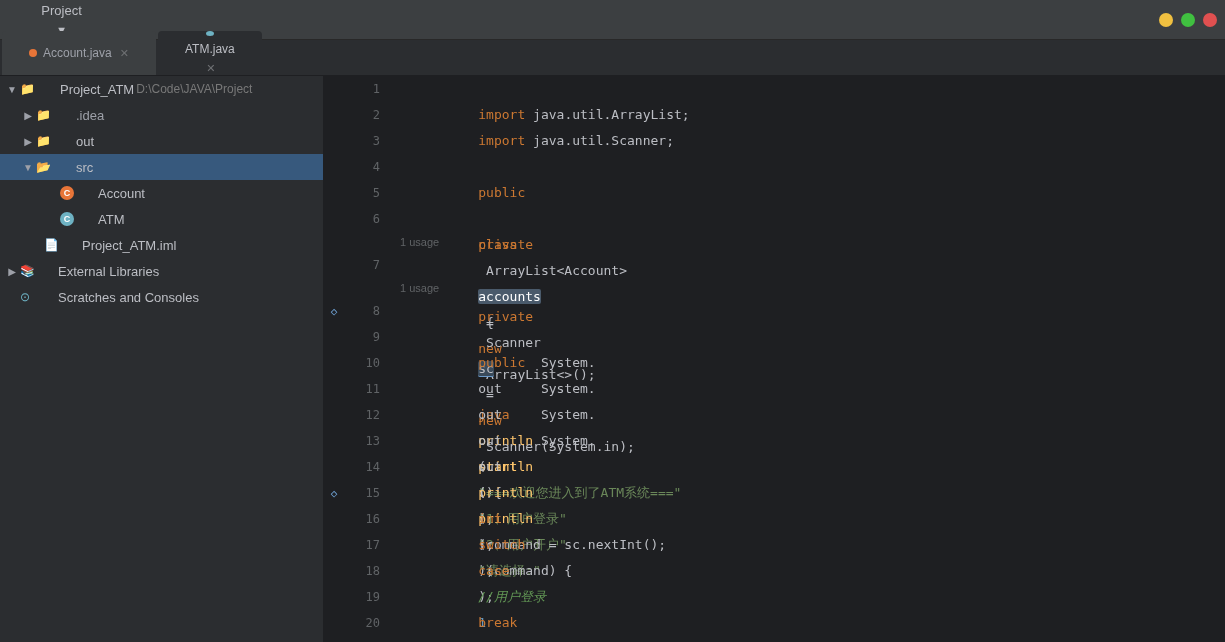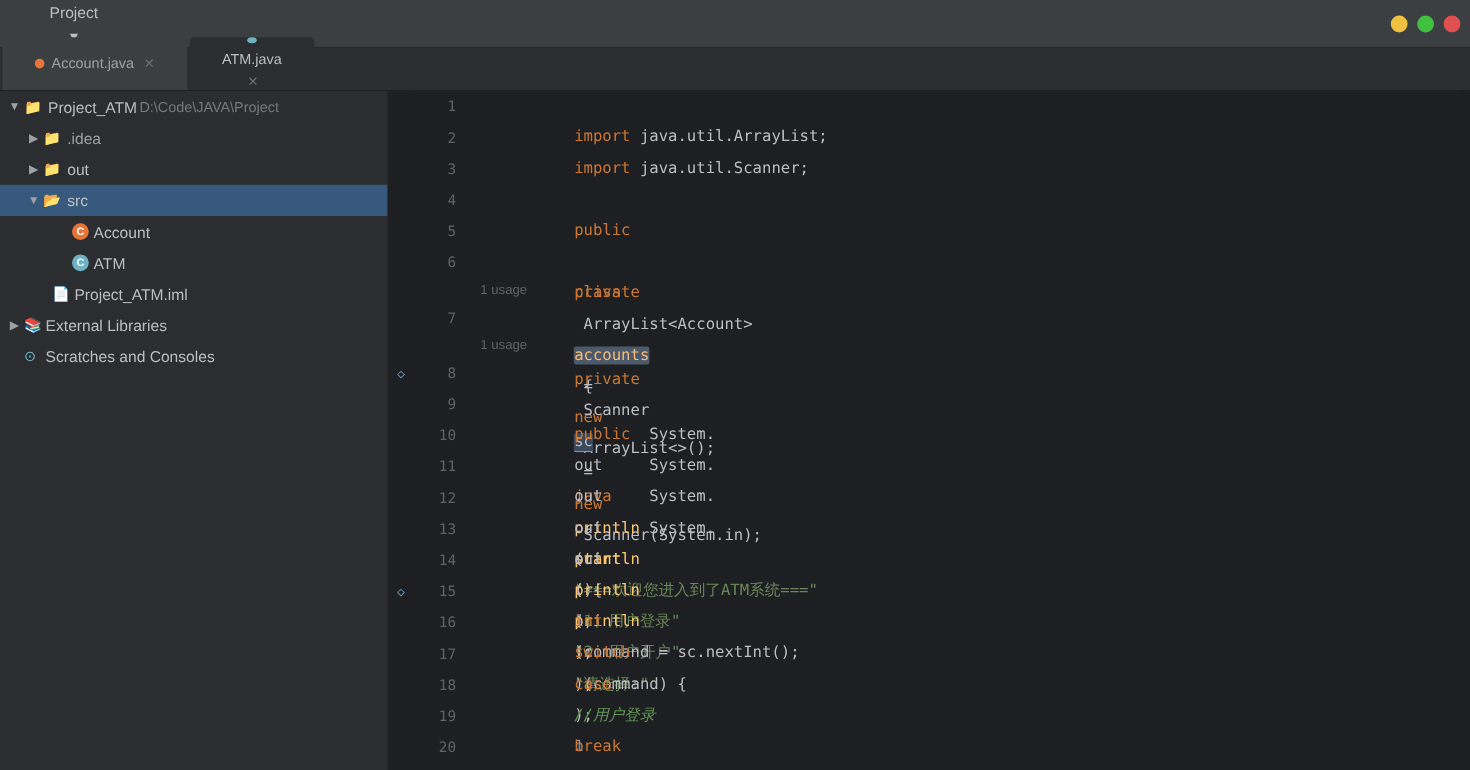--- a/index.html
+++ b/index.html
@@ -162,20 +162,21 @@
       display: inline-flex;
       align-items: center;
       justify-content: center;
       font-size: 12px;
     }
     .folder-yellow { color: #d4a520; }
     .folder-blue-open { color: #6eb2c3; }
     .tree-label {
       color: #bcbec4;
       font-size: 13px;
+      margin-left: 20px;
     }
     .tree-label.dim { color: #9da0a8; }
     .tree-label.path { color: #787878; font-size: 12px; margin-left: 2px; }
 
     .file-icon-java {
       width: 14px;
       height: 14px;
       border-radius: 50%;
       margin-right: 4px;
       display: inline-flex;
@@ -269,21 +270,21 @@
     .kw2 { color: #cc7832; } 
     .classname { color: #ffc66d; } 
     .fn { color: #ffc66d; } 
     .str { color: #6a8759; } 
     .cmt { color: #629755; font-style: italic; } 
     .num { color: #6897bb; } 
     .plain { color: #bcbec4; }
     .highlight-word {
       background: #4a5a6b;
       border-radius: 2px;
-      color: #fdba74;
+      color: #ffffff;
     }
     .highlight-blue-underline {
       background: #3a4a5a;
       border-radius: 2px;
       border-bottom: 1px solid #6b9bcc;
       color: #bcbec4;
     }
 
     
     .gutter-col {

